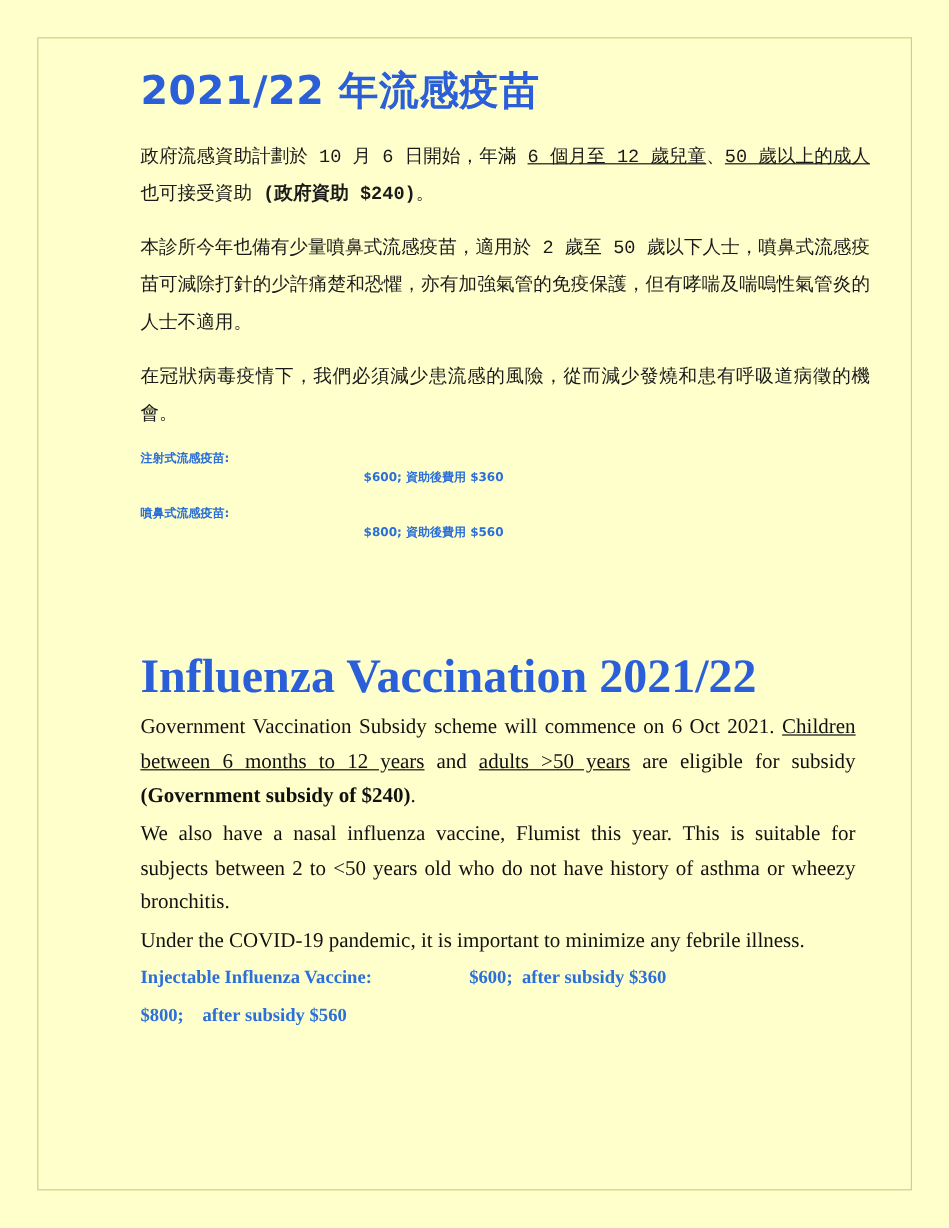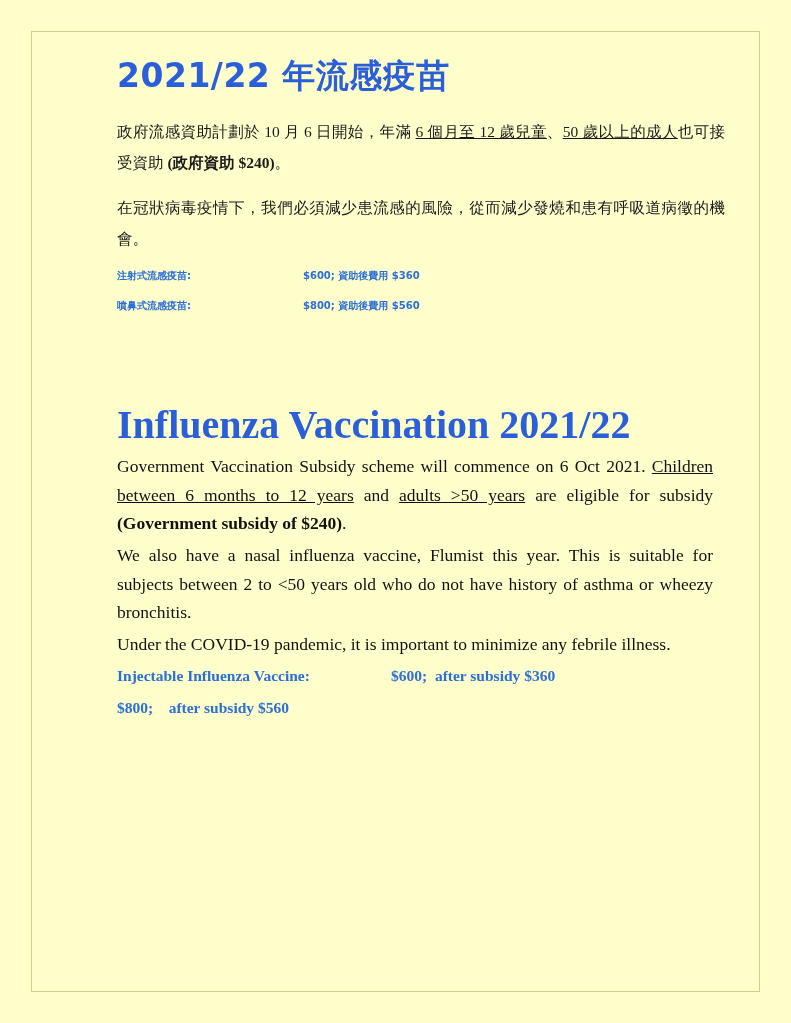--- a/index.html
+++ b/index.html
@@ -42,41 +42,41 @@
     margin: 0 0 22px 0;
     font-family: "DejaVu Sans", sans-serif;
     font-size: 33px;
     font-weight: bold;
     color: #2b5fd9;
     letter-spacing: 0.5px;
     line-height: 1.1;
   }
   p.cn {
     margin: 0 0 14px 0;
-    font-family: Liberation Serif, serif;
+    font-family: Liberation Mono, monospace;
     font-size: 15.5px;
     color: #1a1a1a;
     line-height: 2.0;
     text-align: justify;
     text-justify: inter-character;
   }
   p.cn .u { text-decoration: underline; }
   p.cn .b { font-weight: bold; }
 
   .cn-price {
     margin: 0 0 14px 0;
     font-family: "DejaVu Sans", sans-serif;
     font-size: 10px;
     font-weight: bold;
     color: #2b6fd9;
     line-height: 1.6;
     display: flex;
   }
   .cn-price .lbl { width: 186px; flex: none; }
-  .cn-price .val { white-space: pre; }
+  .cn-price .val { white-space: pre; margin-top: 16px; }
 
   .gap { height: 74px; }
 
   
   h2.en-title {
     margin: 0 0 4px 0;
     font-family: "Liberation Serif", serif;
     font-size: 40px;
     font-weight: bold;
     color: #2b5fd9;
@@ -111,20 +111,21 @@
 
 <div class="page">
   <div class="border-frame"></div>
 
   <div class="content">
 
     <h1 class="cn-title">2021/22 年流感疫苗</h1>
 
     <p class="cn"><span>政府流感資助計劃於 10 月 6 日開始，年滿 </span><span class="u">6 個月至 12 歲兒童</span><span>、</span><span class="u">50 歲以上的成人</span><span>也可接受資助 </span><span class="b">(政府資助 $240)</span><span>。</span></p>
 
+    <p class="cn">本診所今年也備有少量噴鼻式流感疫苗，適用於 2 歲至 50 歲以下人士，噴鼻式流感疫苗可減除打針的少許痛楚和恐懼，亦有加強氣管的免疫保護，但有哮喘及喘嗚性氣管炎的人士不適用。</p>
 
     <p class="cn">在冠狀病毒疫情下，我們必須減少患流感的風險，從而減少發燒和患有呼吸道病徵的機會。</p>
 
     <div class="cn-price">
       <span class="lbl">注射式流感疫苗:</span>
       <span class="val">$600; 資助後費用 $360</span>
     </div>
 
     <div class="cn-price">
       <span class="lbl">噴鼻式流感疫苗:</span>

